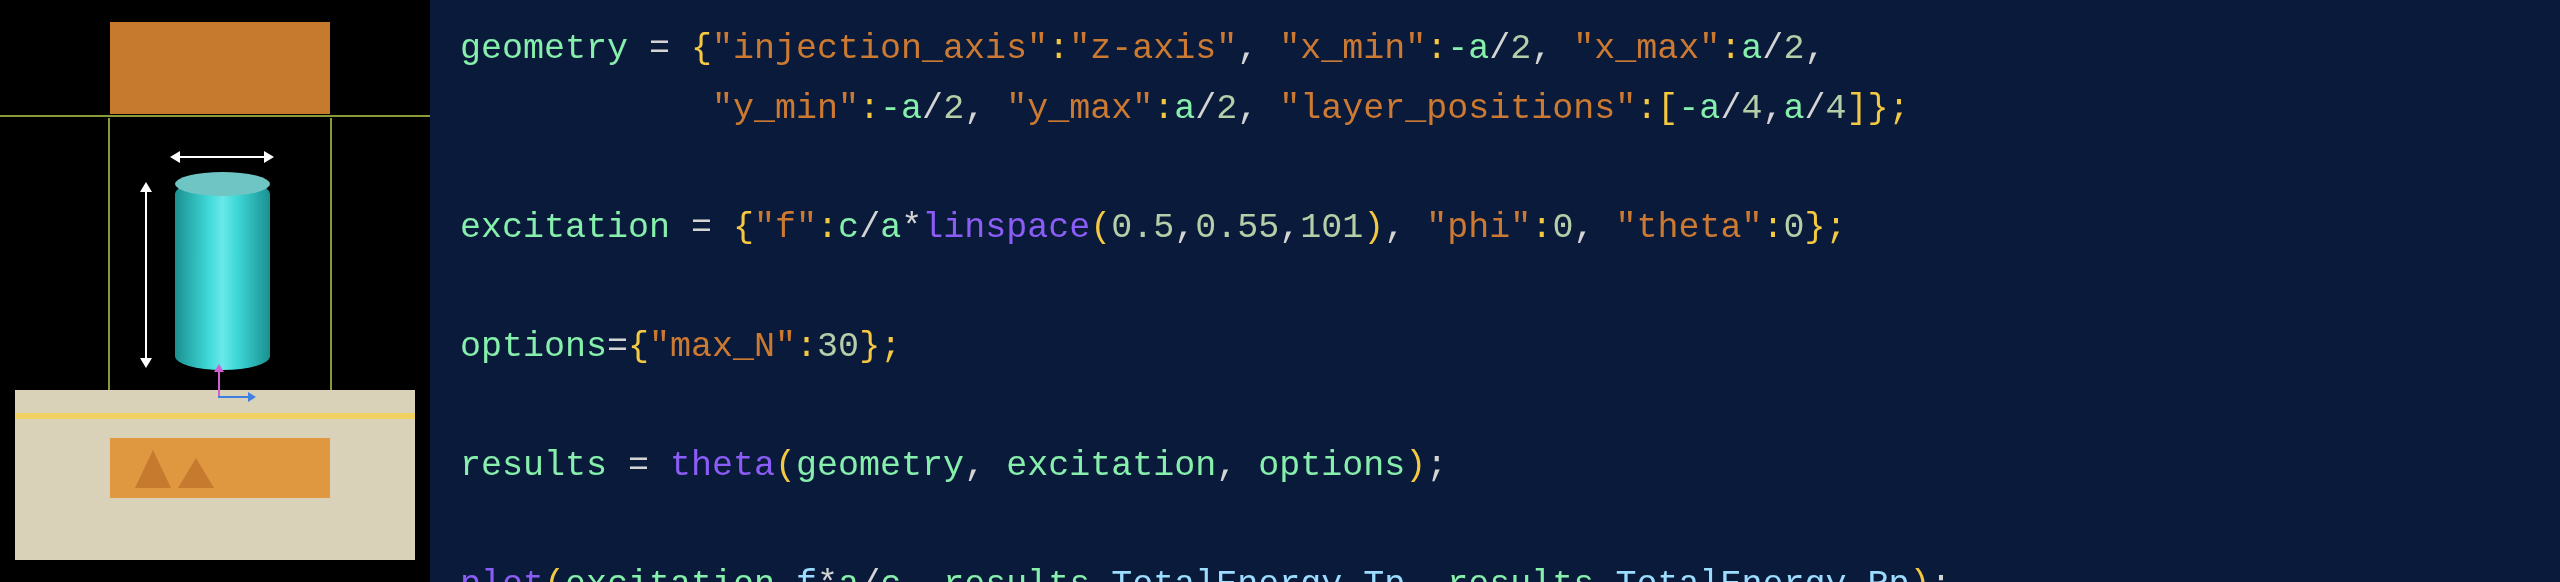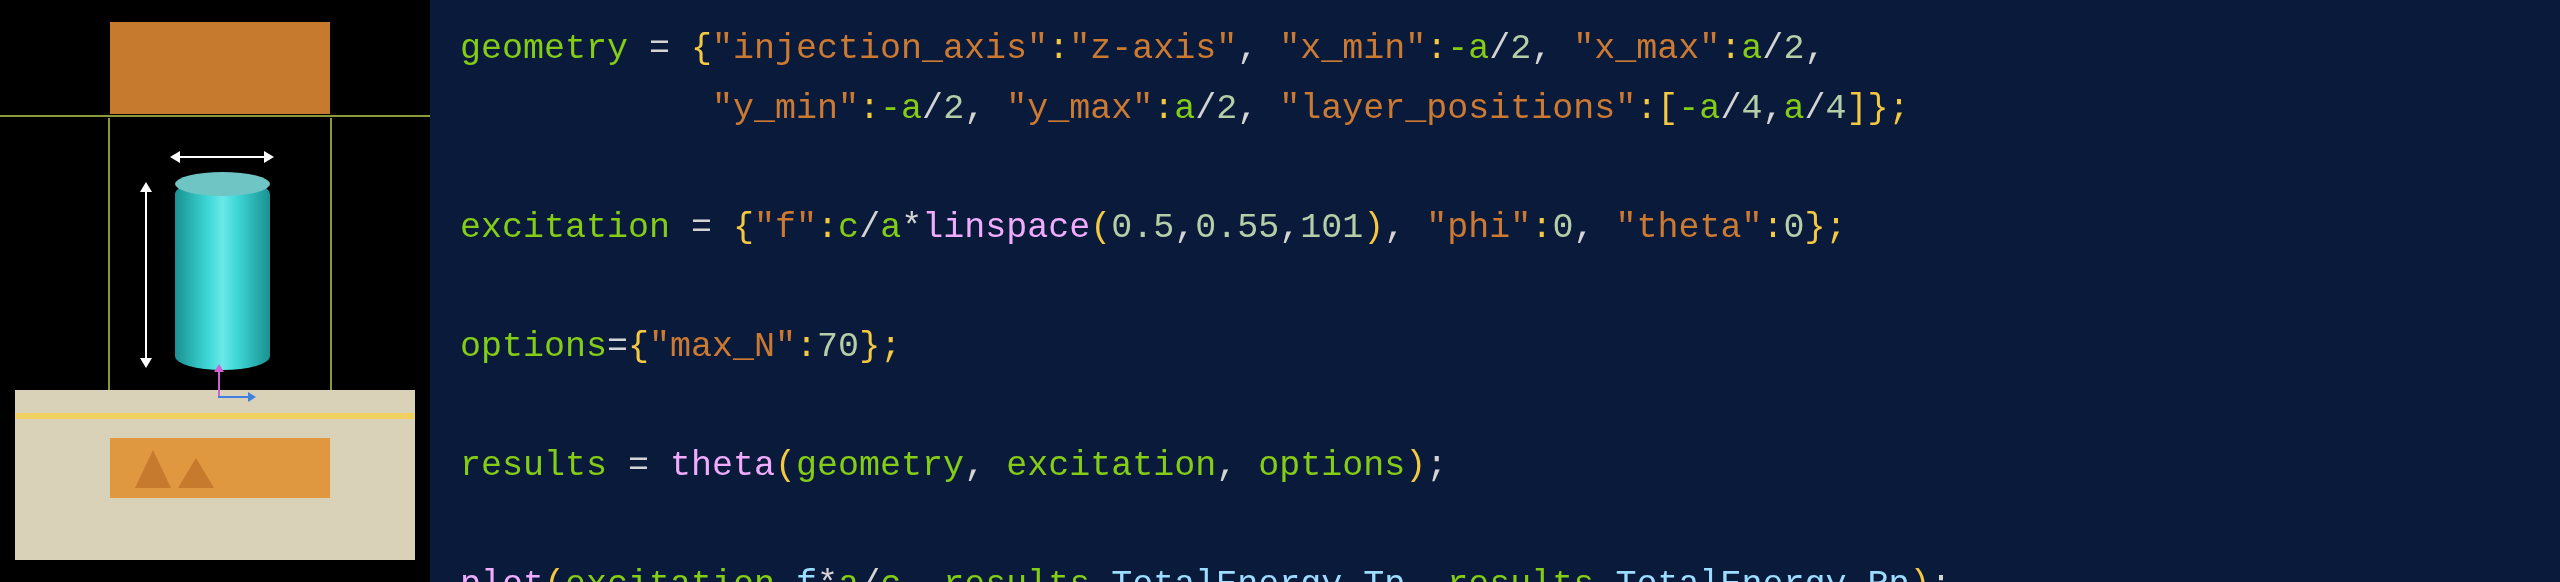--- a/index.html
+++ b/index.html
@@ -20,26 +20,26 @@
     }
     .code-panel {
       flex: 1;
       background: #0a1a3a;
       padding: 20px 30px;
       font-size: 35px;
       line-height: 1.7;
       color: #d4d4d4;
       white-space: pre;
     }
-    .tk-var { color: #84cc16; }
+    .tk-var { color: #86efac; }
     .tk-op { color: #d4d4d4; }
     .tk-punc { color: #f5c842; }
     .tk-str { color: #cc7a32; }
     .tk-num { color: #b5cea8; }
-    .tk-func { color: #f0abfc; }
+    .tk-func { color: #8b5cf6; }
     .tk-prop { color: #9cdcfe; }
     
     
     .top-block {
       position: absolute;
       left: 110px;
       top: 22px;
       width: 220px;
       height: 92px;
       background: #c57a2e;
@@ -218,17 +218,17 @@
   <div class="v-arrow"></div>
   <div class="axis-z"></div>
   <div class="axis-x"></div>
 </div>
 
 <div class="code-panel"><span><span class="tk-var">geometry</span><span class="tk-op"> = </span><span class="tk-punc">{</span><span class="tk-str">"injection_axis"</span><span class="tk-punc">:</span><span class="tk-str">"z-axis"</span><span class="tk-op">, </span><span class="tk-str">"x_min"</span><span class="tk-punc">:</span><span class="tk-var">-a</span><span class="tk-op">/</span><span class="tk-num">2</span><span class="tk-op">, </span><span class="tk-str">"x_max"</span><span class="tk-punc">:</span><span class="tk-var">a</span><span class="tk-op">/</span><span class="tk-num">2</span><span class="tk-op">,</span></span>
 <span><span>            </span><span class="tk-str">"y_min"</span><span class="tk-punc">:</span><span class="tk-var">-a</span><span class="tk-op">/</span><span class="tk-num">2</span><span class="tk-op">, </span><span class="tk-str">"y_max"</span><span class="tk-punc">:</span><span class="tk-var">a</span><span class="tk-op">/</span><span class="tk-num">2</span><span class="tk-op">, </span><span class="tk-str">"layer_positions"</span><span class="tk-punc">:</span><span class="tk-punc">[</span><span class="tk-var">-a</span><span class="tk-op">/</span><span class="tk-num">4</span><span class="tk-op">,</span><span class="tk-var">a</span><span class="tk-op">/</span><span class="tk-num">4</span><span class="tk-punc">]</span><span class="tk-punc">};</span></span>
 
 <span><span class="tk-var">excitation</span><span class="tk-op"> = </span><span class="tk-punc">{</span><span class="tk-str">"f"</span><span class="tk-punc">:</span><span class="tk-var">c</span><span class="tk-op">/</span><span class="tk-var">a</span><span class="tk-op">*</span><span class="tk-func">linspace</span><span class="tk-punc">(</span><span class="tk-num">0.5</span><span class="tk-op">,</span><span class="tk-num">0.55</span><span class="tk-op">,</span><span class="tk-num">101</span><span class="tk-punc">)</span><span class="tk-op">, </span><span class="tk-str">"phi"</span><span class="tk-punc">:</span><span class="tk-num">0</span><span class="tk-op">, </span><span class="tk-str">"theta"</span><span class="tk-punc">:</span><span class="tk-num">0</span><span class="tk-punc">};</span></span>
 
-<span><span class="tk-var">options</span><span class="tk-op">=</span><span class="tk-punc">{</span><span class="tk-str">"max_N"</span><span class="tk-punc">:</span><span class="tk-num">70</span><span class="tk-punc">};</span></span>
+<span><span class="tk-var">options</span><span class="tk-op">=</span><span class="tk-punc">{</span><span class="tk-str">"max_N"</span><span class="tk-punc">:</span><span class="tk-num">30</span><span class="tk-punc">};</span></span>
 
 <span><span class="tk-var">results</span><span class="tk-op"> = </span><span class="tk-func">theta</span><span class="tk-punc">(</span><span class="tk-var">geometry</span><span class="tk-op">, </span><span class="tk-var">excitation</span><span class="tk-op">, </span><span class="tk-var">options</span><span class="tk-punc">)</span><span class="tk-op">;</span></span>
 
 <span><span class="tk-func">plot</span><span class="tk-punc">(</span><span class="tk-var">excitation</span><span class="tk-op">.</span><span class="tk-prop">f</span><span class="tk-op">*</span><span class="tk-var">a</span><span class="tk-op">/</span><span class="tk-var">c</span><span class="tk-op">, </span><span class="tk-var">results</span><span class="tk-op">.</span><span class="tk-prop">TotalEnergy</span><span class="tk-op">.</span><span class="tk-prop">Tp</span><span class="tk-op">, </span><span class="tk-var">results</span><span class="tk-op">.</span><span class="tk-prop">TotalEnergy</span><span class="tk-op">.</span><span class="tk-prop">Rp</span><span class="tk-punc">)</span><span class="tk-op">;</span></span></div>
 
 </body></html>

